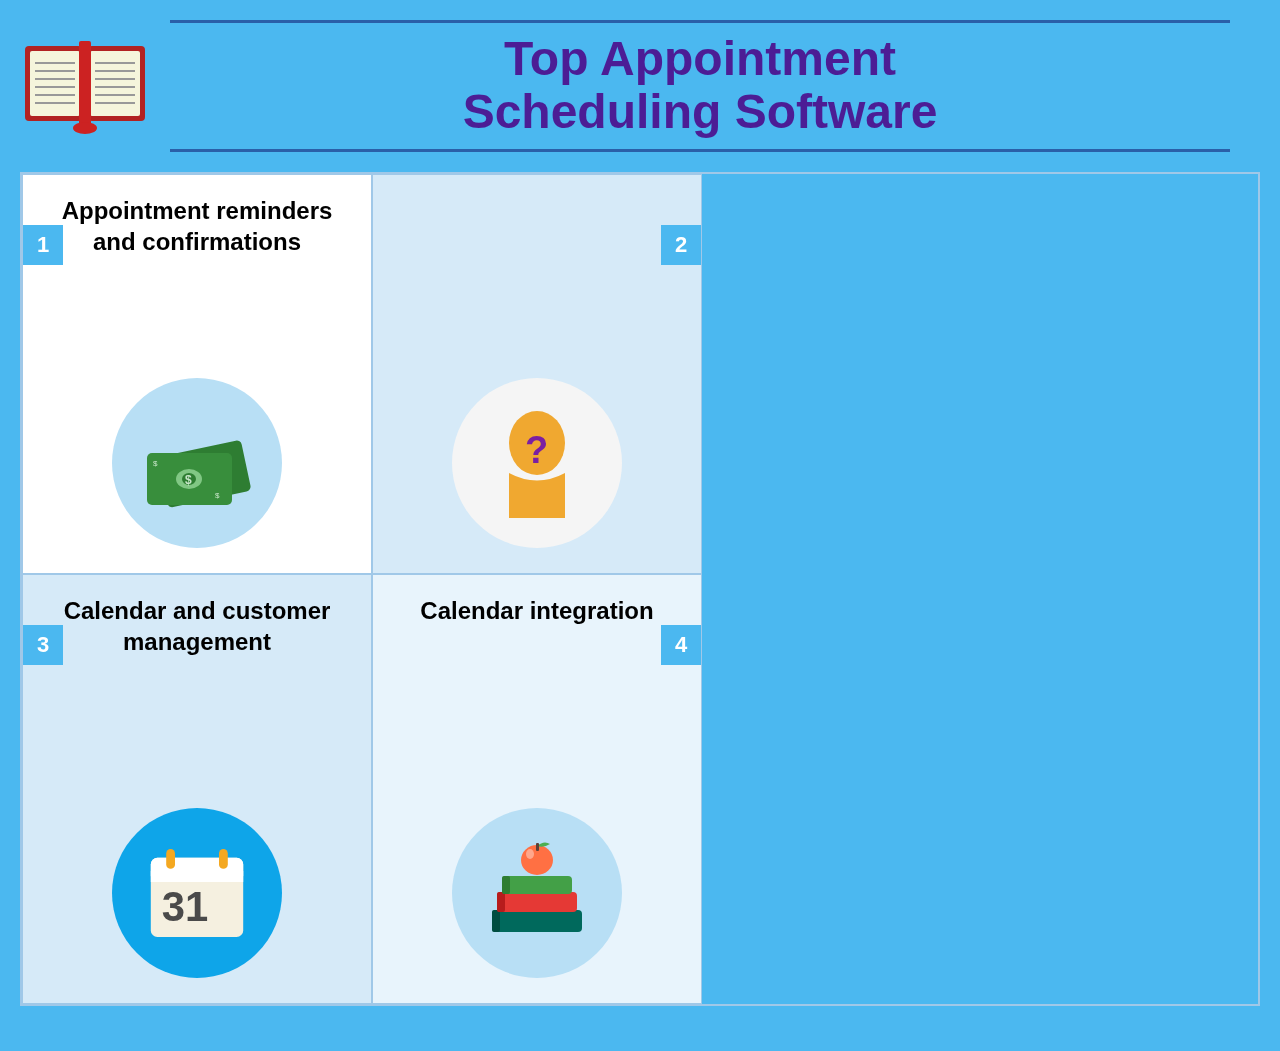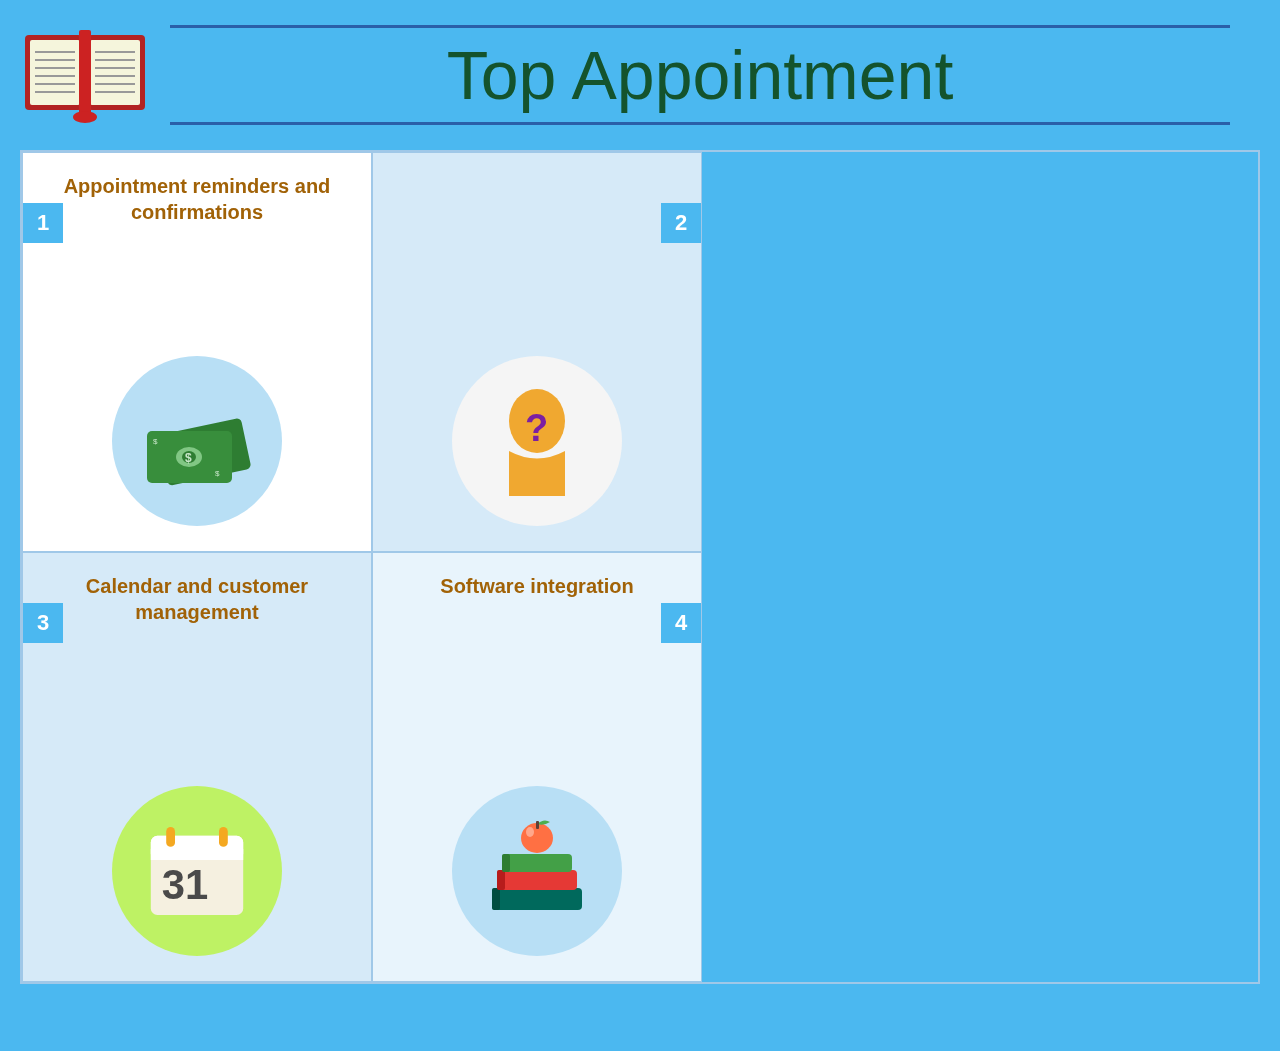--- a/index.html
+++ b/index.html
@@ -42,23 +42,23 @@
 
     .title-area::after {
       content: '';
       display: block;
       height: 3px;
       background: #2a5fa8;
       margin-top: 10px;
     }
 
     .main-title {
-      font-size: 68px;
-      font-weight: 400;
-      color: #14532d;
+      font-size: 48px;
+      font-weight: 700;
+      color: #4c1d95;
       line-height: 1.1;
       text-shadow: none;
     }
 
     
     .grid-container {
       display: grid;
       grid-template-columns: 350px 330px;
       grid-template-rows: 400px 430px;
       margin: 10px 20px 0 20px;
@@ -74,23 +74,23 @@
       padding: 20px 15px 15px 15px;
       border: 1px solid #a0c8e8;
     }
 
     .cell-1 { background-color: #ffffff; }
     .cell-2 { background-color: #d6eaf8; }
     .cell-3 { background-color: #d6eaf8; }
     .cell-4 { background-color: #e8f4fc; }
 
     .cell-title {
-      font-size: 20px;
+      font-size: 24px;
       font-weight: 700;
-      color: #a16207;
+      color: #000000;
       text-align: center;
       margin-bottom: 10px;
       line-height: 1.3;
     }
 
     .number-badge {
       position: absolute;
       width: 40px;
       height: 40px;
       background-color: #4BB8F0;
@@ -114,21 +114,21 @@
       border-radius: 50%;
       display: flex;
       align-items: center;
       justify-content: center;
       margin-top: auto;
       margin-bottom: 10px;
     }
 
     .circle-blue { background-color: #b8dff5; }
     .circle-white { background-color: #f5f5f5; }
-    .circle-white2 { background-color: #bef264; }
+    .circle-white2 { background-color: #0ea5e9; }
     .circle-blue2 { background-color: #b8dff5; }
   </style>
 </head>
 <body>
 
 <div class="header">
   <div class="book-icon">
     
     <svg viewBox="0 0 130 110" xmlns="http://www.w3.org/2000/svg">
 
@@ -156,20 +156,21 @@
 
       <rect x="59" y="10" width="12" height="85" rx="2" fill="#cc2222"></rect>
 
       <ellipse cx="65" cy="97" rx="12" ry="6" fill="#cc2222"></ellipse>
     </svg>
   </div>
 
   <div class="title-area">
     <h1 class="main-title">
       <span>Top Appointment</span><br>
+      <span>Scheduling Software</span>
     </h1>
   </div>
 </div>
 
 <div class="grid-container">
 
   <div class="grid-cell cell-1">
     <div class="number-badge badge-tl">1</div>
     <div class="cell-title">Appointment reminders and confirmations</div>
     <div class="icon-circle circle-blue">
@@ -222,21 +223,21 @@
 
         <rect x="70" y="10" width="8" height="18" rx="4" fill="#f4a821"></rect>
 
         <text x="18" y="75" font-size="38" font-weight="900" fill="#4a4a4a">31</text>
       </svg>
     </div>
   </div>
 
   <div class="grid-cell cell-4">
     <div class="number-badge badge-br">4</div>
-    <div class="cell-title">Software integration</div>
+    <div class="cell-title">Calendar integration</div>
     <div class="icon-circle circle-blue2" style="margin-top: auto;">
 
       <svg viewBox="0 0 110 110" width="120" height="110" xmlns="http://www.w3.org/2000/svg">
 
         <rect x="10" y="72" width="90" height="22" rx="4" fill="#00695c"></rect>
         <rect x="10" y="72" width="8" height="22" rx="2" fill="#004d40"></rect>
 
         <rect x="15" y="54" width="80" height="20" rx="4" fill="#e53935"></rect>
         <rect x="15" y="54" width="8" height="20" rx="2" fill="#b71c1c"></rect>
 

